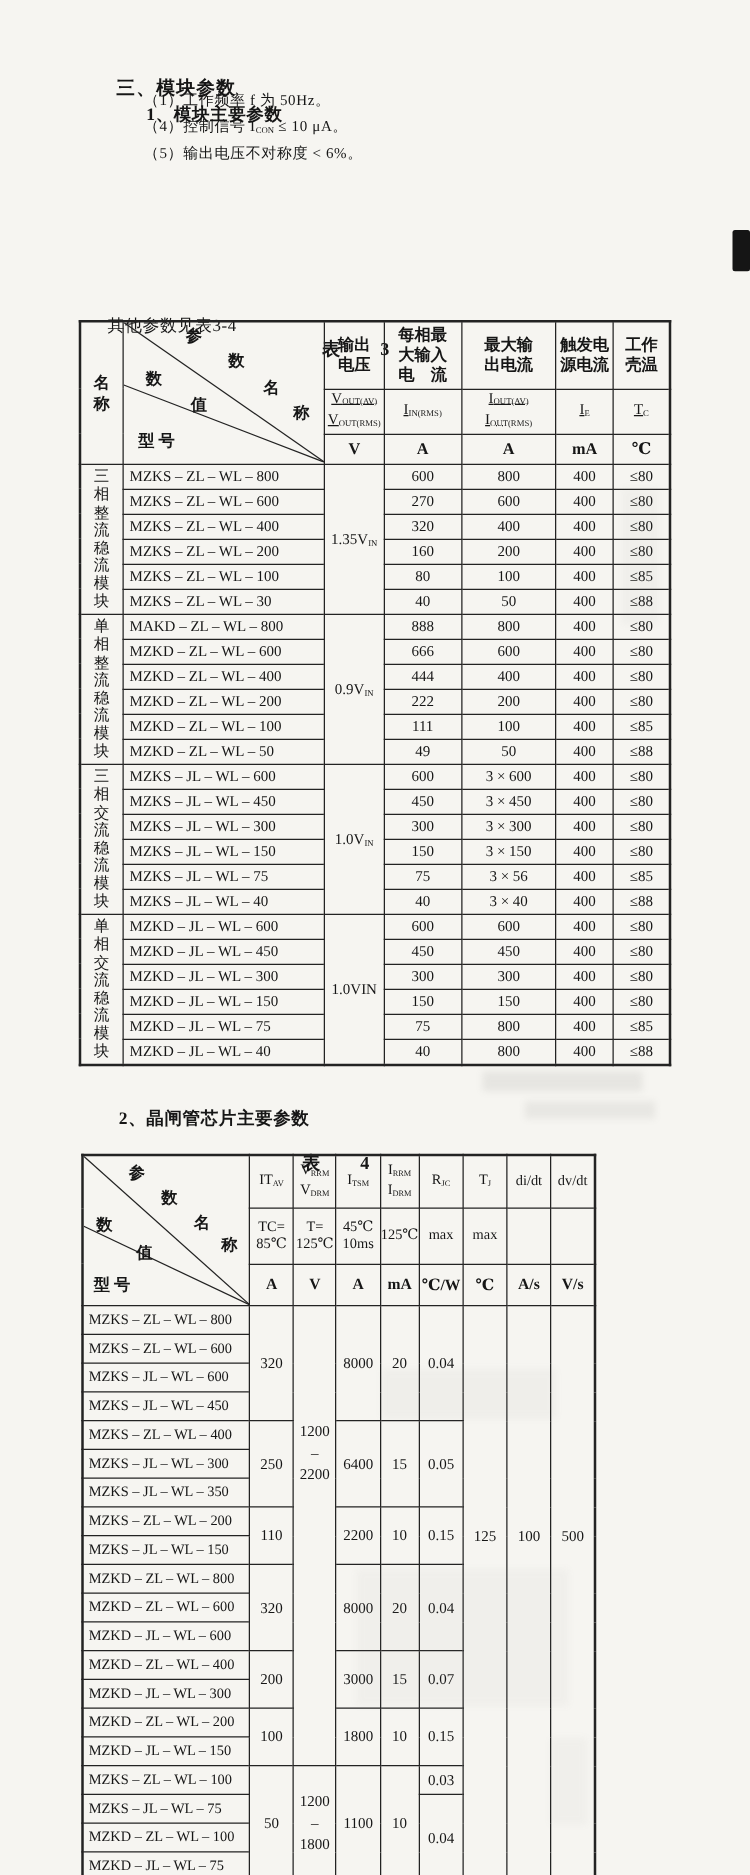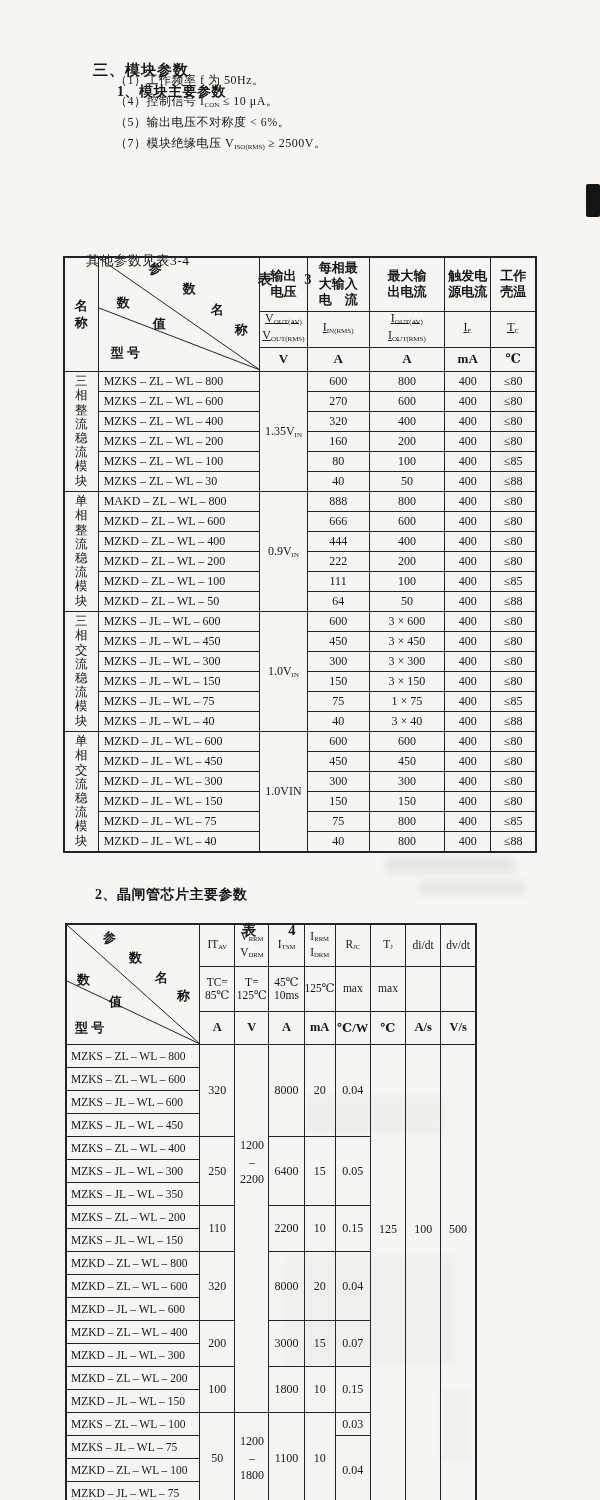--- a/index.html
+++ b/index.html
@@ -65,21 +65,20 @@
 
 <div class="page">
 
   <div class="abs heading" style="left:93px;top:26px;">三、模块参数</div>
   <div class="abs subhead" style="left:117px;top:48px;">1、模块主要参数</div>
 
   <div class="param-list">
     <div class="param-item">（1）工作频率 f 为 50Hz。</div>
     <div class="param-item">（4）控制信号 I<sub>CON</sub> ≤ 10 μA。</div>
     <div class="param-item">（5）输出电压不对称度 &lt; 6%。</div>
-    <div class="param-item">（7）模块绝缘电压 V<sub>ISO(RMS)</sub> ≥ 2500V。</div>
   </div>
 
   <div class="abs note" style="left:86px;top:217px;">其他参数见表3-4</div>
 
   <div class="abs caption" style="left:63px;top:235px;width:444px;">表　　3</div>
 
   <table class="t3">
     <colgroup>
       <col style="width:34px">
         <col style="width:161px">
@@ -211,21 +210,21 @@
         </tr>
         <tr>
           <td class="model">MZKD – ZL – WL – 100</td>
           <td class="num">111</td>
           <td class="num">100</td>
           <td class="num">400</td>
           <td class="num">≤85</td>
         </tr>
         <tr>
           <td class="model">MZKD – ZL – WL – 50</td>
-          <td class="num">64</td>
+          <td class="num">49</td>
           <td class="num">50</td>
           <td class="num">400</td>
           <td class="num">≤88</td>
         </tr>
         <tr>
           <td class="cat" rowspan="6">
             <span class="vcat">三<br>相<br>交<br>流<br>稳<br>流<br>模<br>块</span>
           </td>
           <td class="model">MZKS – JL – WL – 600</td>
           <td class="volt" rowspan="6">1.0V<sub>IN</sub></td>
@@ -251,21 +250,21 @@
         <tr>
           <td class="model">MZKS – JL – WL – 150</td>
           <td class="num">150</td>
           <td class="num">3 × 150</td>
           <td class="num">400</td>
           <td class="num">≤80</td>
         </tr>
         <tr>
           <td class="model">MZKS – JL – WL – 75</td>
           <td class="num">75</td>
-          <td class="num">1 × 75</td>
+          <td class="num">3 × 56</td>
           <td class="num">400</td>
           <td class="num">≤85</td>
         </tr>
         <tr>
           <td class="model">MZKS – JL – WL – 40</td>
           <td class="num">40</td>
           <td class="num">3 × 40</td>
           <td class="num">400</td>
           <td class="num">≤88</td>
         </tr>

